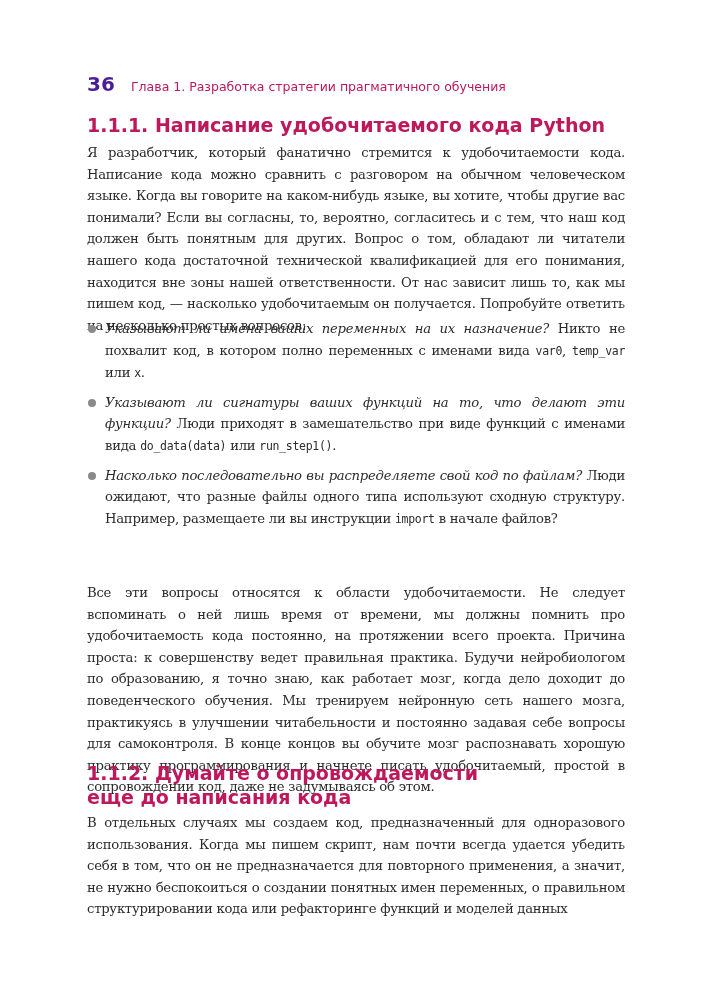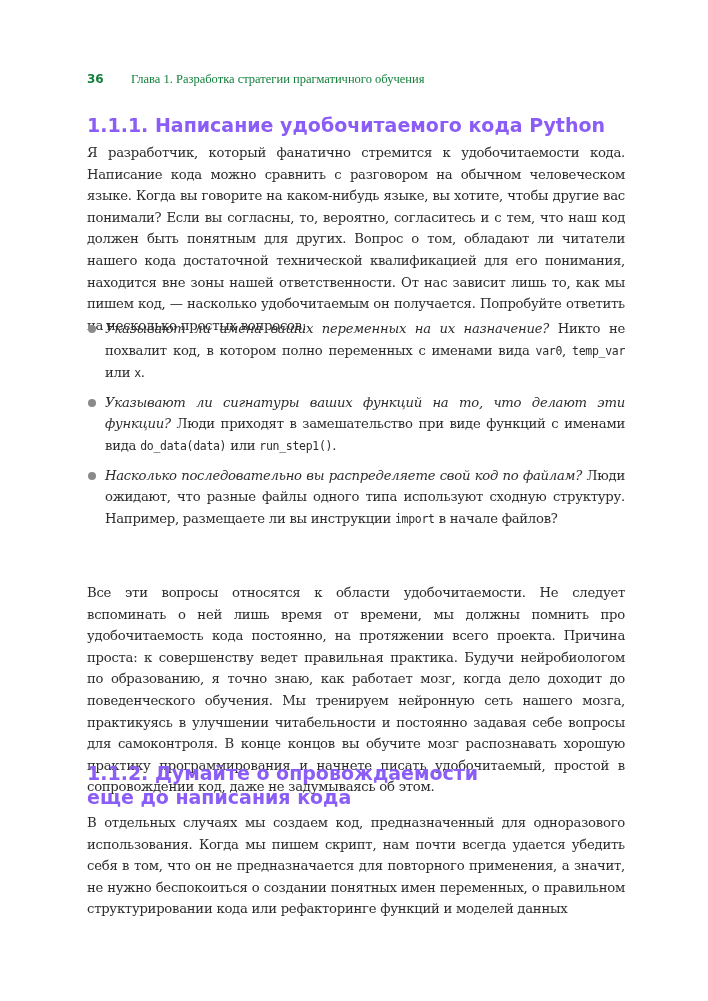--- a/index.html
+++ b/index.html
@@ -9,25 +9,25 @@
     overflow: hidden;
     position: relative;
     color: #2b2b2b;
   }
   .page { position: absolute; left: 87px; top: 0; width: 538px; }
   .running-head {
     position: absolute; top: 72px; left: 0;
     font-family: "DejaVu Sans", sans-serif;
     display: flex; align-items: baseline;
   }
-  .page-num { font-weight: bold; font-size: 12px; color: #15803d; width: 44px; }
-  .chapter-title { font-size: 12.5px; color: #15803d; font-family: Liberation Serif, serif; }
+  .page-num { font-weight: bold; font-size: 20px; color: #4c1d95; width: 44px; }
+  .chapter-title { font-size: 12.5px; color: #be185d; }
   h2 {
     font-family: "DejaVu Sans", sans-serif;
-    font-weight: bold; color: #8b5cf6;
+    font-weight: bold; color: #be185d;
     font-size: 19px; line-height: 24px;
     margin: 0; position: absolute; left: 0;
   }
   .h-1 { top: 113px; }
   .h-2 { top: 761px; }
   .para {
     position: absolute; left: 0; width: 538px;
     font-family: "DejaVu Serif", serif;
     font-size: 13.2px; line-height: 21.6px;
     text-align: justify;

